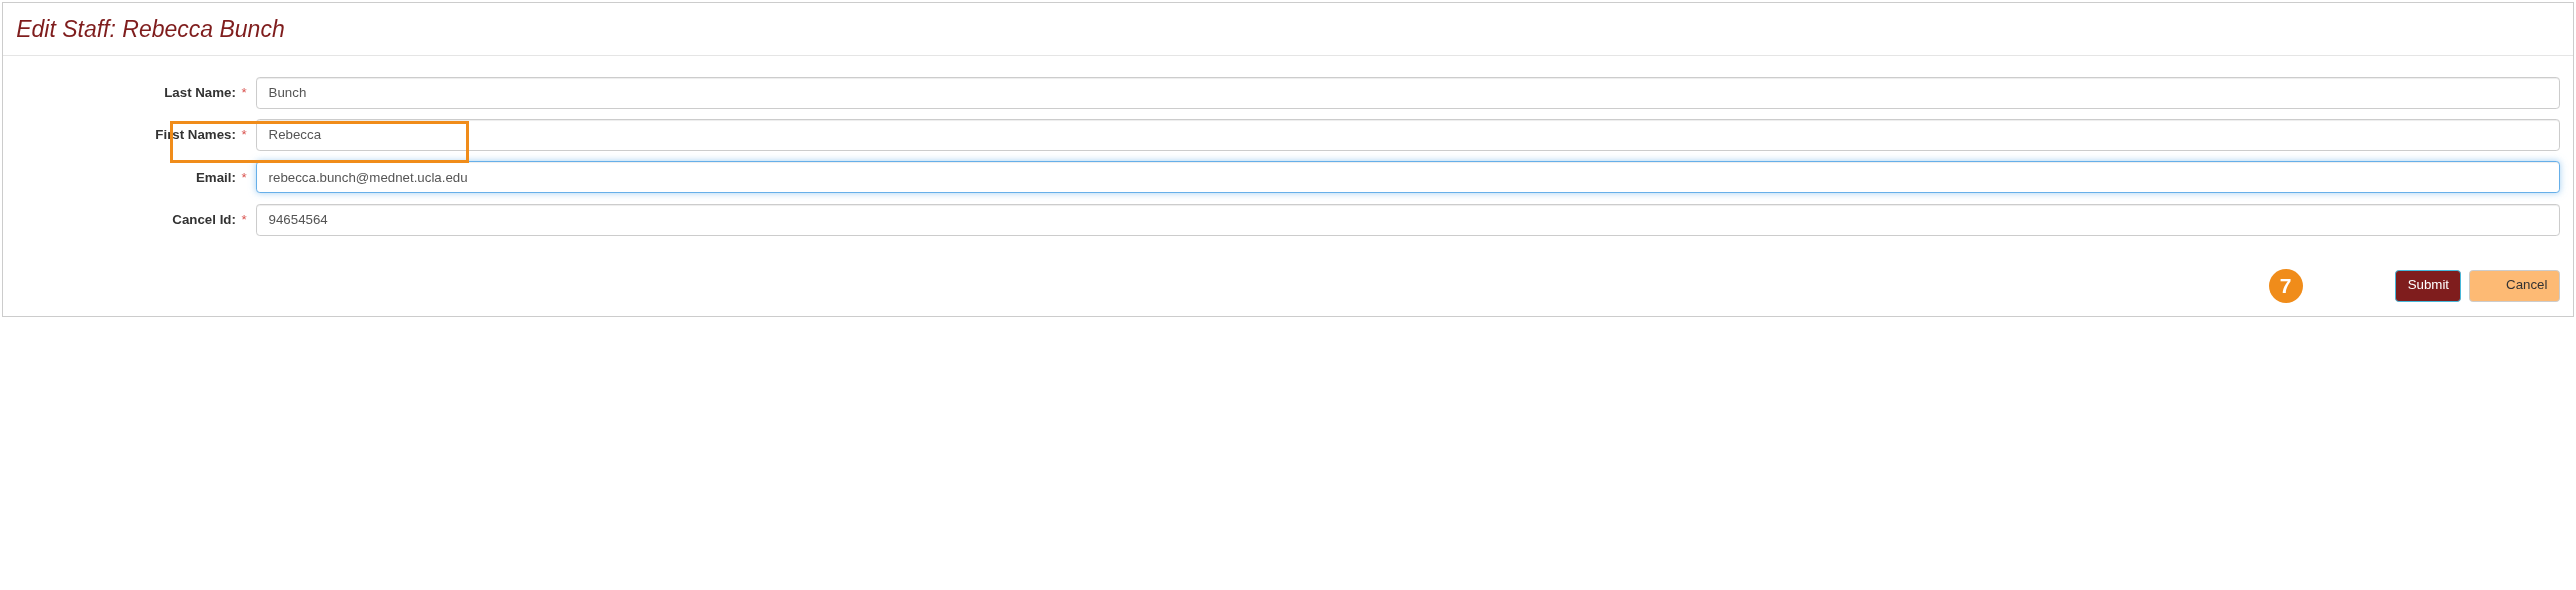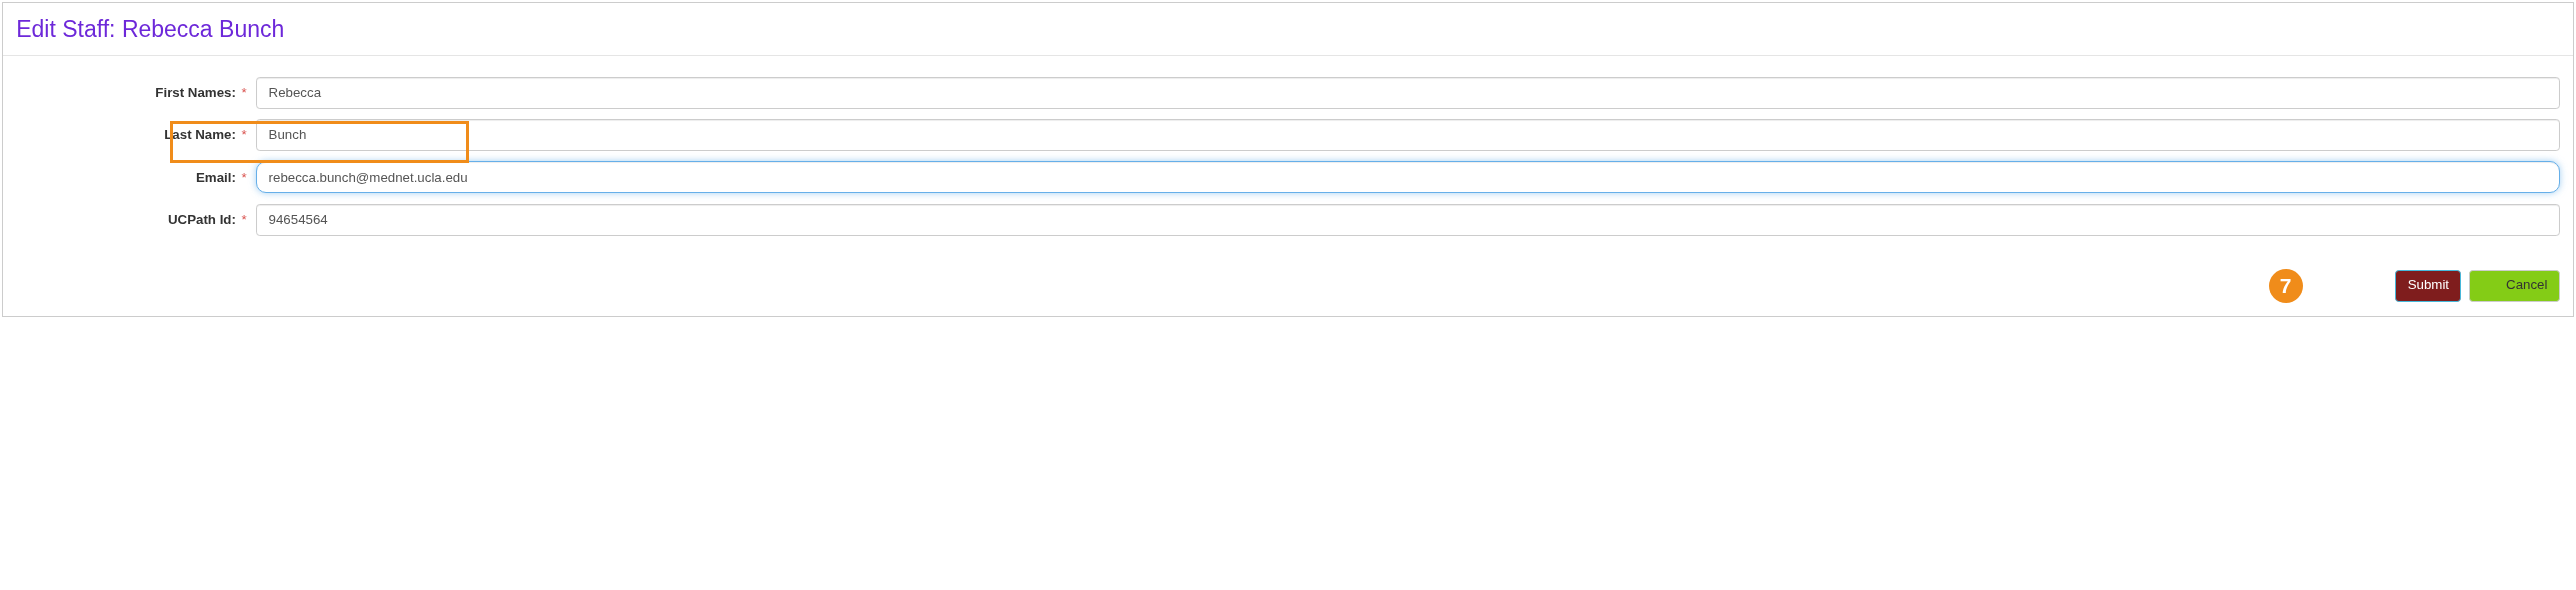--- a/index.html
+++ b/index.html
@@ -15,21 +15,22 @@
       background: #fff;
       width: 100%;
     }
     .panel-header {
       padding: 13.3px 13.3px 11.4px 13.3px;
       border-bottom: 0.9px solid #e5e5e5;
     }
     .panel-title {
       font-size: 23px;
       font-weight: 400;
-      color: #6d28d9;
+      color: #7f1d1d;
+      font-style: italic;
     }
     .panel-body {
       padding: 21px 13.3px 13.3px 13.3px;
     }
     .form-row {
       display: flex;
       align-items: center;
       margin-bottom: 10.4px;
     }
     .form-label {
@@ -54,21 +55,20 @@
       color: #555;
       background: #fff;
       border: 0.9px solid #ccc;
       border-radius: 3.8px;
       box-shadow: inset 0 0.9px 0.9px rgba(0,0,0,0.075);
       outline: none;
     }
     .form-input.focused {
       border-color: #66afe9;
       box-shadow: inset 0 0.9px 0.9px rgba(0,0,0,0.075), 0 0 7.6px rgba(102,175,233,0.6);
-      border-radius: 10px;
     }
     .panel-footer {
       padding: 9.5px 13.3px 13.3px 13.3px;
       display: flex;
       justify-content: flex-end;
       align-items: center;
       gap: 7.6px;
     }
     .btn {
       display: inline-block;
@@ -81,21 +81,21 @@
       border: 0.9px solid transparent;
       line-height: 1.42857;
     }
     .btn-submit {
       color: #fff;
       background: #7f1d1d;
       border-color: #46b8da;
     }
     .btn-cancel {
       color: #333;
-      background: #84cc16;
+      background: #fdba74;
       border-color: #ccc;
       padding-left: 36px;
     }
     .highlight-box {
       position: absolute;
       border: 3.8px solid #f08c1a;
       pointer-events: none;
       z-index: 10;
     }
     .annotation-badge {
@@ -121,45 +121,45 @@
   <div class="panel-header">
     <h1 class="panel-title">Edit Staff: Rebecca Bunch</h1>
   </div>
 
   <div class="panel-body form-container">
 
     <div class="highlight-box" style="left:167px; top:65px; width:299px; height:42px;"></div>
 
     <div class="form-row">
       <label class="form-label">
+        <span>Last Name:</span>
+        <span class="required">*</span>
+      </label>
+      <input type="text" class="form-input" value="Bunch" style="">
+    </div>
+
+    <div class="form-row">
+      <label class="form-label">
         <span>First Names:</span>
         <span class="required">*</span>
       </label>
       <input type="text" class="form-input" value="Rebecca" style="">
-    </div>
-
-    <div class="form-row">
-      <label class="form-label">
-        <span>Last Name:</span>
-        <span class="required">*</span>
-      </label>
-      <input type="text" class="form-input" value="Bunch" style="">
     </div>
 
     <div class="form-row">
       <label class="form-label">
         <span>Email:</span>
         <span class="required">*</span>
       </label>
       <input type="text" class="form-input focused" value="rebecca.bunch@mednet.ucla.edu" style="">
     </div>
 
     <div class="form-row">
       <label class="form-label">
-        <span>UCPath Id:</span>
+        <span>Cancel Id:</span>
         <span class="required">*</span>
       </label>
       <input type="text" class="form-input" value="94654564" style="">
     </div>
 
 
   </div>
 
   <div class="panel-footer">
     <div class="annotation-badge">7</div>

